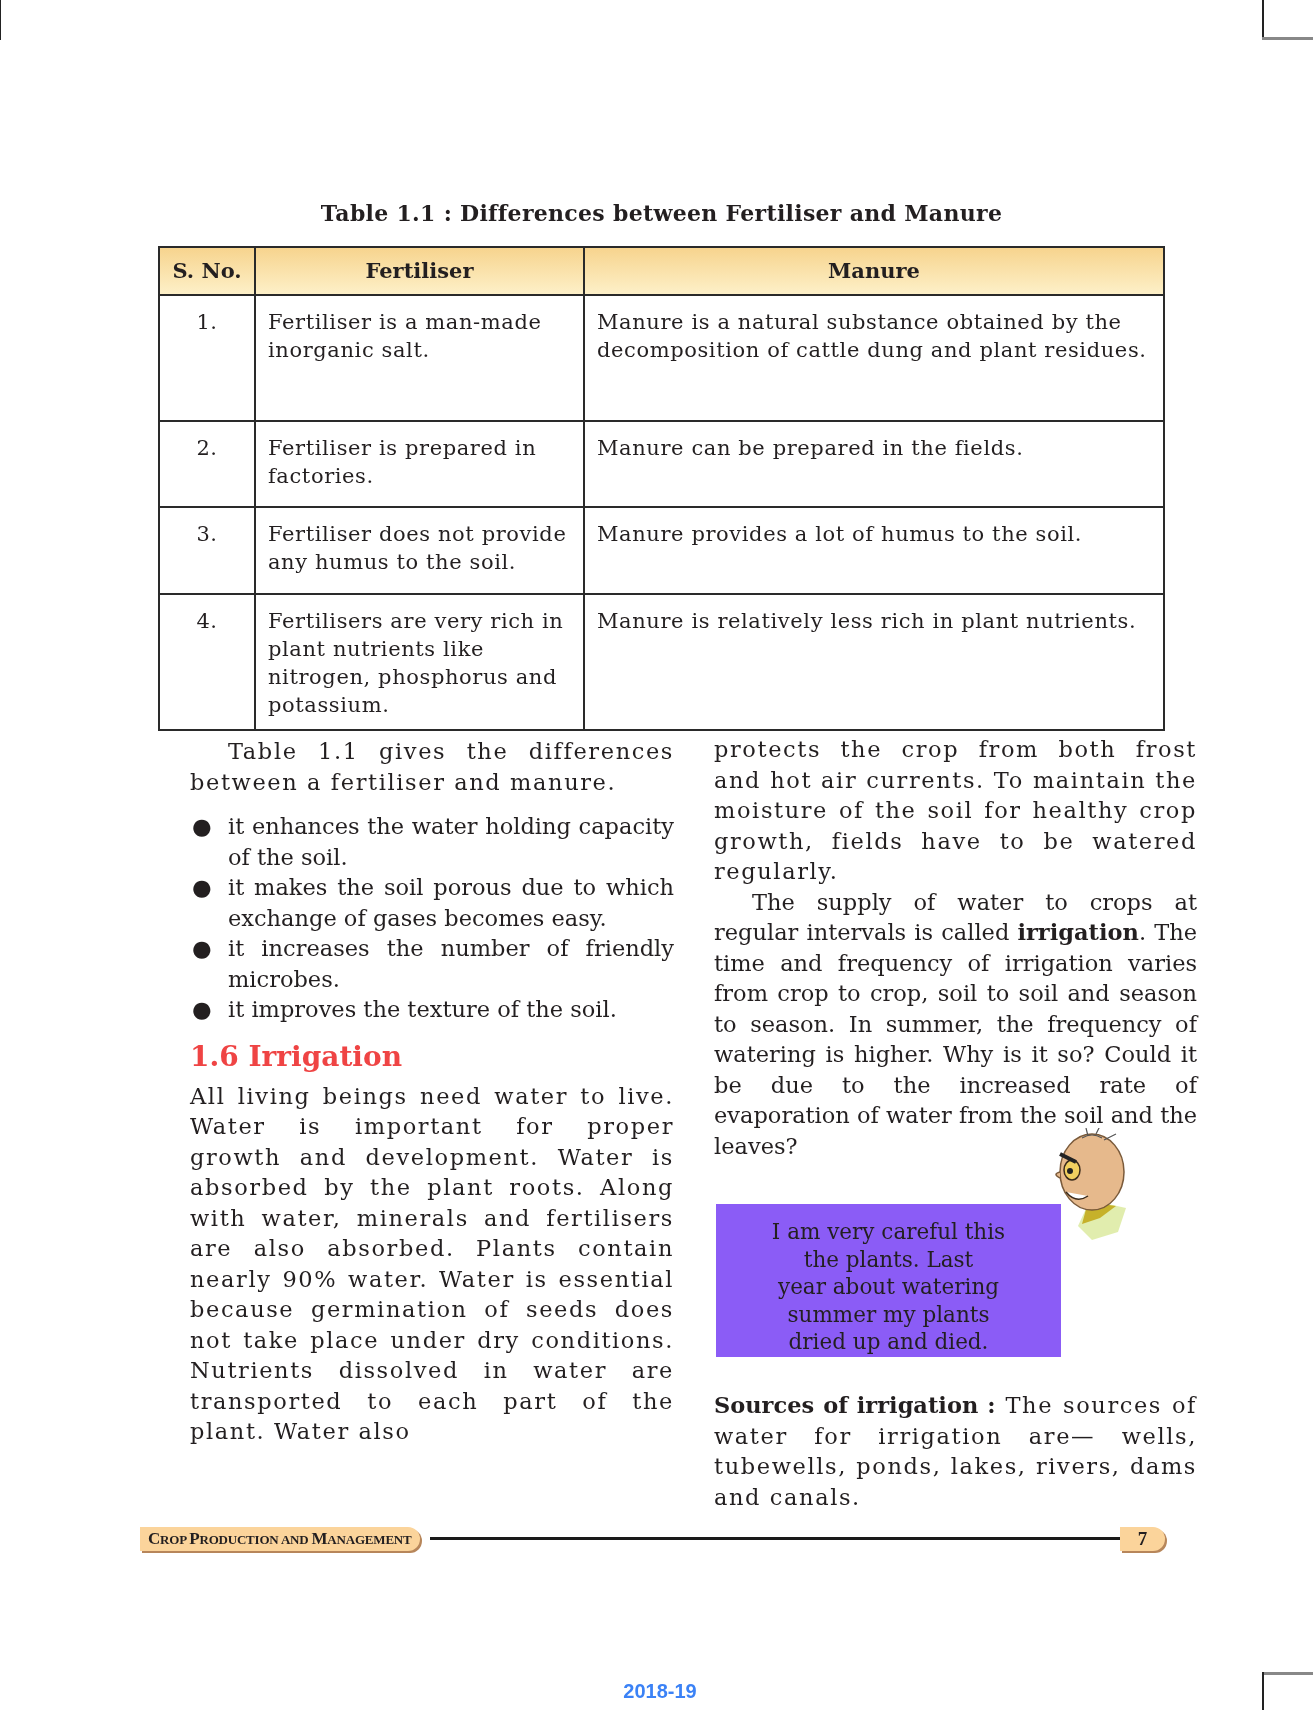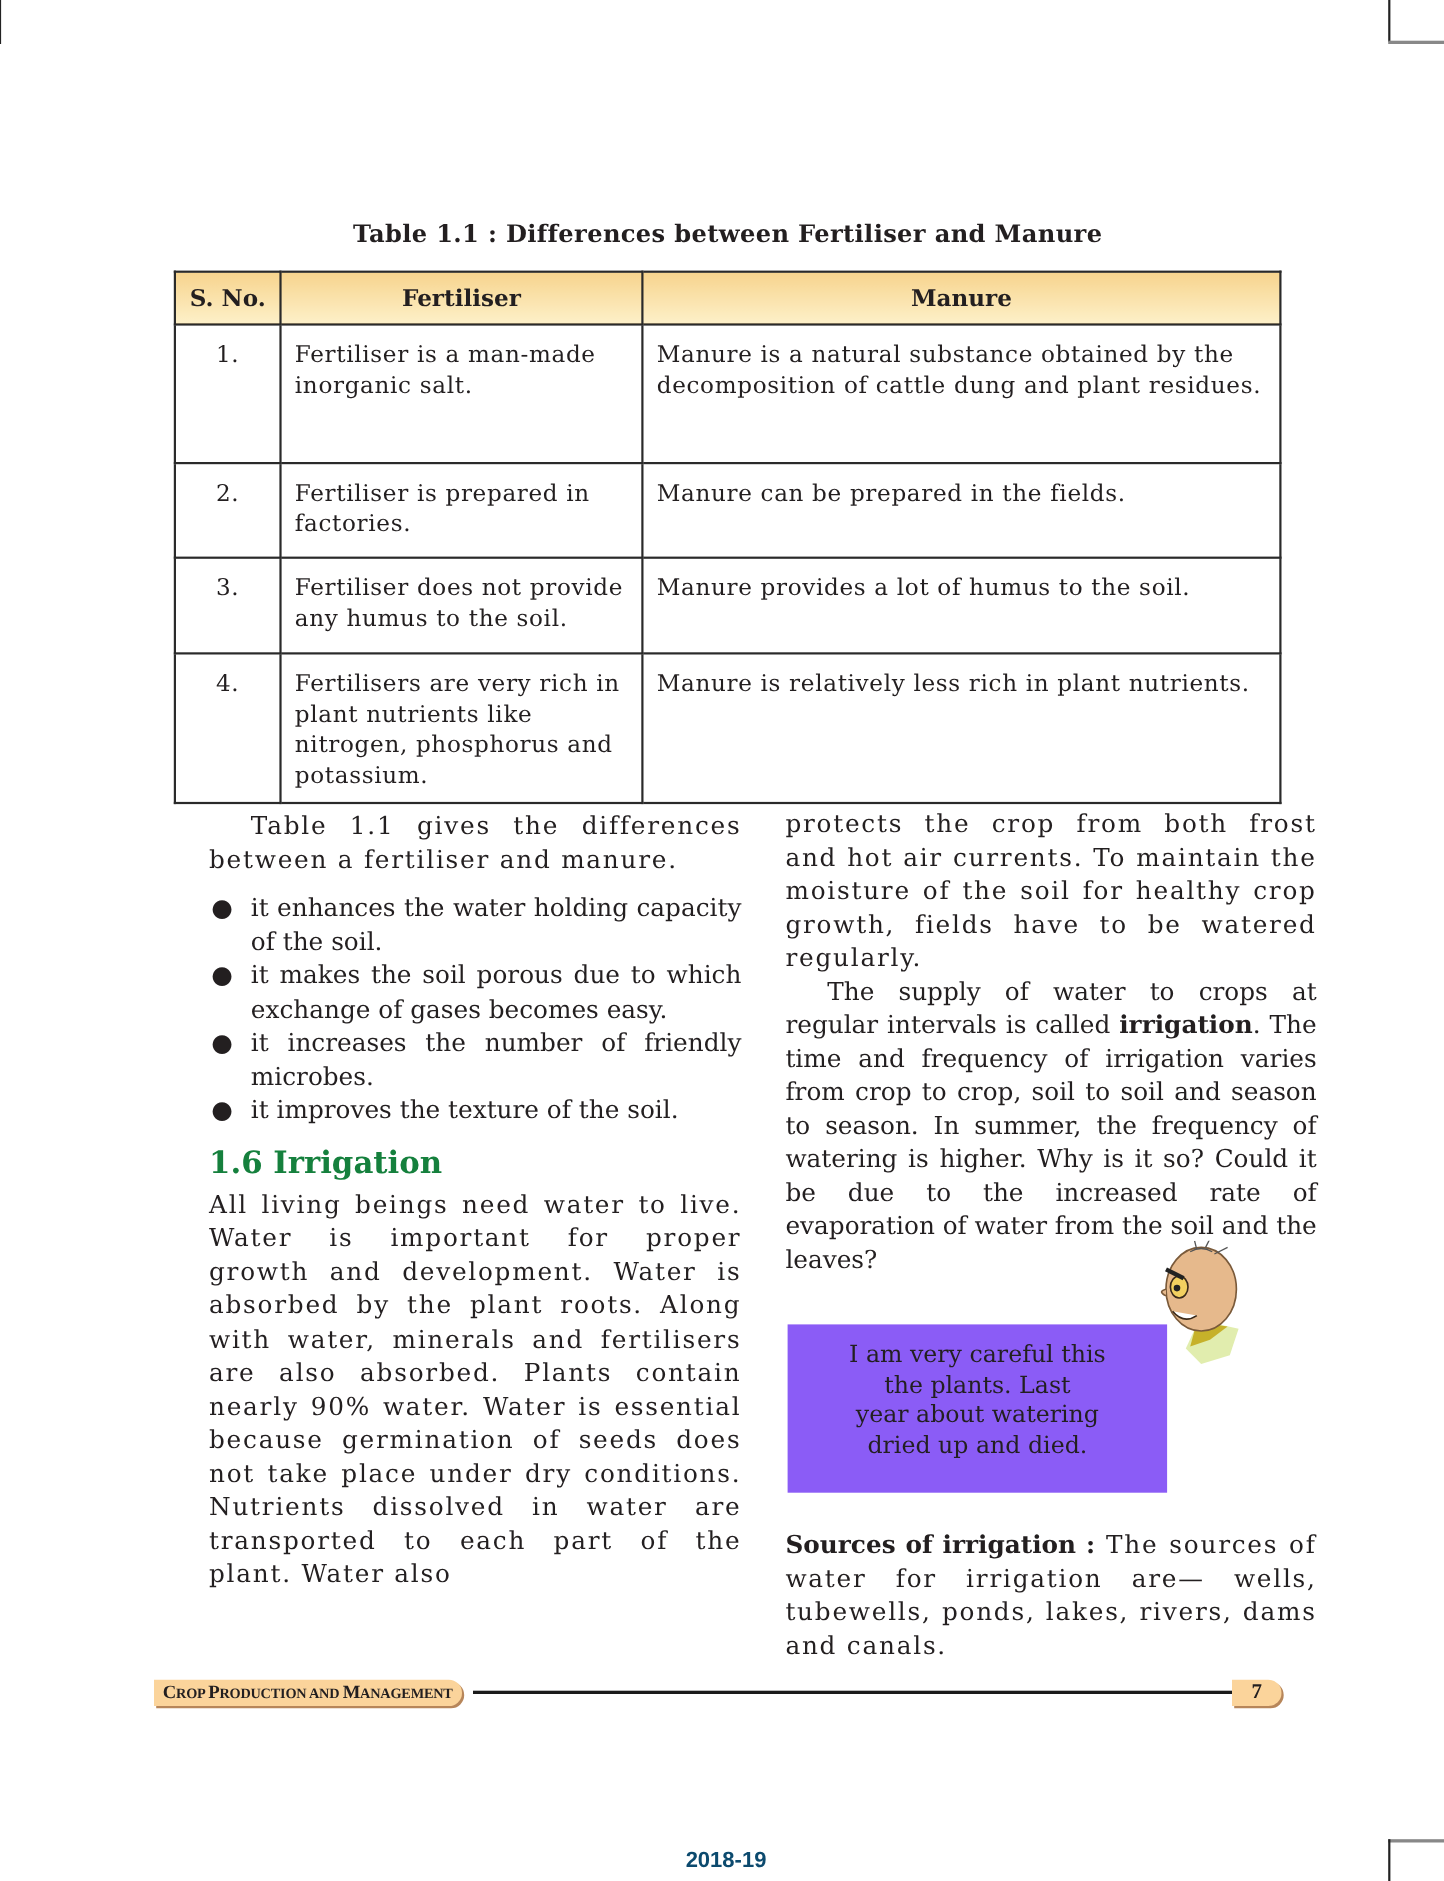--- a/index.html
+++ b/index.html
@@ -31,21 +31,21 @@
   .col { font-size:22.5px; line-height:30.5px;margin-left:32px; }
   .col p { margin:0; text-align:justify; }
   .col-left { left:158px; width:484px; top:736px; }
   .col-right { left:682px; width:483px; top:734px; }
   .indent { text-indent:38px; }
   .spaced { letter-spacing:1.6px; }
   .bold { font-weight:bold; }
   ul.adv { margin:6px 0 0 0; padding:0; list-style:none; }
   ul.adv li { position:relative; padding-left:38px; text-align:justify; }
   ul.adv li .bullet { position:absolute; left:2px; top:0; }
-  .sec-heading { color:#15803d; font-weight:bold; font-size:28px; line-height:36px;
+  .sec-heading { color:#ef4444; font-weight:bold; font-size:28px; line-height:36px;
                  margin:14px 0 6px 0; }
   .gap-after { margin-bottom:14px !important; }
 
   .speech { left:716px; top:1204px; width:345px; height:153px; background:#8b5cf6;
             text-align:center; font-size:21.5px; line-height:27.5px; padding-top:14px;
             box-sizing:border-box; }
   .speech span { display:block; }
   .cartoon { left:1030px; top:1128px; width:108px; height:122px; }
 
   .sources { left:682px; width:483px; top:1390px; }
@@ -54,21 +54,21 @@
   .footer-label { left:140px; top:1527px; height:24px; padding:0 8px 0 8px;
                   background:#fbd49b; border-radius:0 12px 12px 0;
                   box-shadow:2px 2px 0 #b7865a; font-family:"Liberation Serif", serif;
                   font-weight:bold; font-size:17px; line-height:24px; letter-spacing:-0.2px; }
   .footer-label .sc { font-size:13px; }
   .page-num { left:1120px; top:1527px; width:45px; height:24px; background:#fbd49b;
               border-radius:0 12px 12px 0; box-shadow:2px 2px 0 #b7865a;
               text-align:center; font-weight:bold; font-size:19px; line-height:24px;
               font-family:"Liberation Serif", serif; }
 
-  .year { left:600px; width:120px; top:1680px; text-align:center; color:#0c4a6e;
+  .year { left:600px; width:120px; top:1680px; text-align:center; color:#3b82f6;
           font-family:"Liberation Sans", sans-serif; font-weight:bold; font-size:20px; }
 </style>
 </head>
 <body>
 
 <div class="abs crop-tl"></div>
 <div class="abs crop-tr-v"></div>
 <div class="abs crop-tr-h"></div>
 <div class="abs crop-br-h"></div>
 <div class="abs crop-br-v"></div>
@@ -120,20 +120,21 @@
 
 <div class="abs col col-right">
   <p class="spaced">protects the crop from both frost and hot air currents. To maintain the moisture of the soil for healthy crop growth, fields have to be watered regularly.</p>
   <p class="indent"><span>The supply of water to crops at regular intervals is called </span><span class="bold">irrigation</span><span>. The time and frequency of irrigation varies from crop to crop, soil to soil and season to season. In summer, the frequency of watering is higher. Why is it so? Could it be due to the increased rate of evaporation of water from the soil and the leaves?</span></p>
 </div>
 
 <div class="abs speech">
   <span>I am very careful this</span>
   <span>the plants. Last</span>
   <span>year about watering</span>
+  <span>summer my plants</span>
   <span>dried up and died.</span>
 </div>
 <svg class="abs cartoon" viewBox="0 0 108 122">
   <path d="M60 72 L48 98 L62 112 L88 104 L96 80 Z" fill="#d9e89a" opacity="0.8"></path>
   <path d="M58 74 L52 96 L70 90 L86 78 Z" fill="#c6b12a"></path>
   <ellipse cx="62" cy="44" rx="32" ry="38" fill="#e6b98c" stroke="#7a5a3a" stroke-width="1.5"></ellipse>
   <path d="M30 44 Q22 46 30 50" fill="#e6b98c" stroke="#7a5a3a" stroke-width="1.5"></path>
   <ellipse cx="42" cy="42" rx="8" ry="10" fill="#f2d060" stroke="#3a2a1a" stroke-width="1.5"></ellipse>
   <circle cx="40" cy="43" r="3" fill="#222"></circle>
   <path d="M30 26 L46 34" stroke="#222" stroke-width="4"></path>

